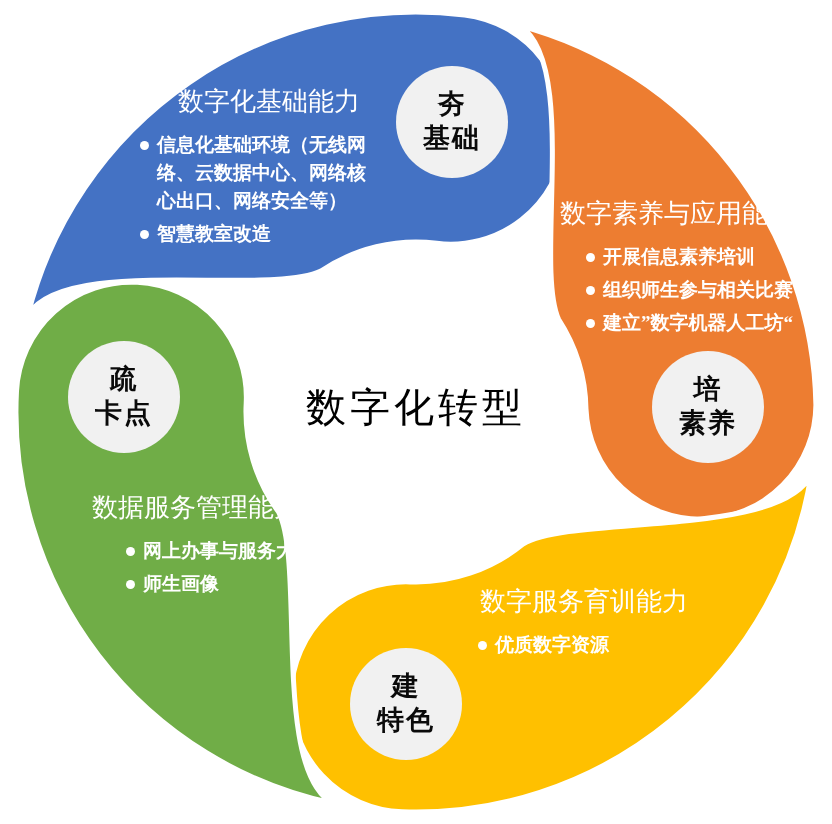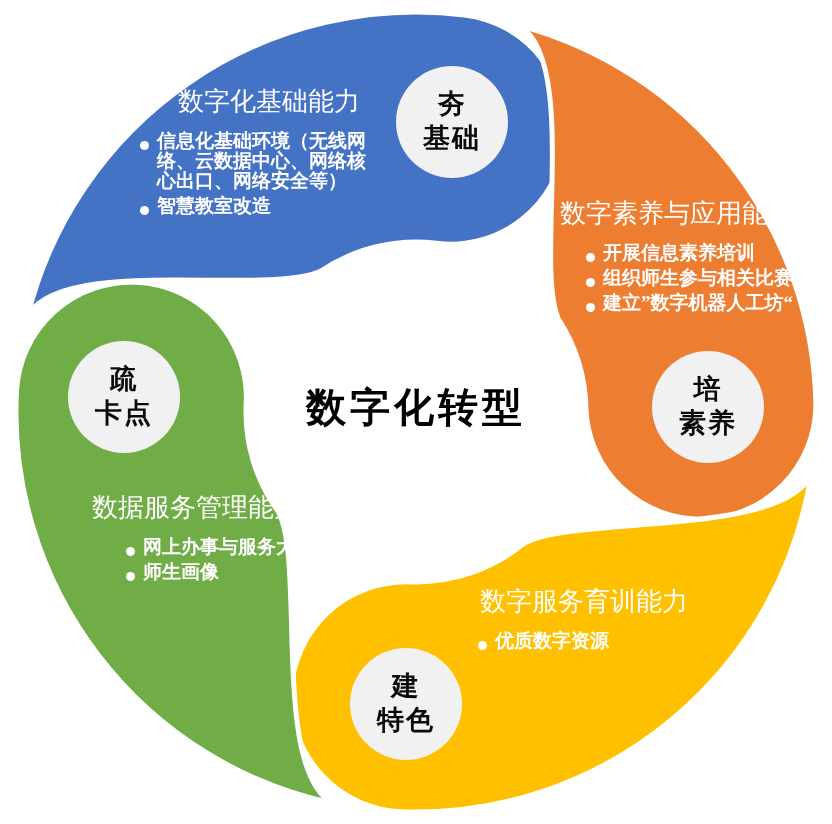--- a/index.html
+++ b/index.html
@@ -2,42 +2,42 @@
 <html><head>
 <meta charset="utf-8">
 <style>
   html,body{margin:0;padding:0;background:#ffffff;}
   body{font-family:"Liberation Sans","DejaVu Sans",sans-serif;}
   .stage{position:relative;width:832px;height:824px;background:#ffffff;overflow:hidden;}
   .stage svg{position:absolute;left:0;top:0;width:832px;height:824px;}
 
   .center-title{
     position:absolute;left:266px;top:380px;width:300px;
-    text-align:center;font-size:40px;font-weight:bold;color:#000;
+    text-align:center;font-size:40px;font-weight:normal;color:#000;
     letter-spacing:4px;
   }
 
   .badge{
     position:absolute;width:112px;height:112px;border-radius:50%;
     background:#f1f1f1;display:flex;flex-direction:column;
     align-items:center;justify-content:center;
     font-size:27px;font-weight:bold;line-height:1.25;color:#0a0a0a;
     letter-spacing:2px;
   }
   .badge-0{left:396px;top:66px;}
   .badge-1{left:652px;top:351px;}
   .badge-2{left:350px;top:648px;}
   .badge-3{left:68px;top:341px;}
 
   .block{position:absolute;color:#ffffff;}
   .seg-heading{margin:0 0 12px 0;font-size:26px;font-weight:normal;white-space:nowrap;}
   .bullets{margin:0;padding:0;list-style:none;}
   .bullet{display:flex;margin:0 0 5px 0;}
   .dot{flex:0 0 9px;width:9px;height:9px;border-radius:50%;background:#ffffff;margin:10px 8px 0 0;}
-  .btxt{font-size:19px;font-weight:bold;line-height:20px;}
+  .btxt{font-size:19px;font-weight:bold;line-height:28px;}
 
   .block-0{left:140px;top:84px;width:250px;}
   .block-0 .seg-heading{margin-left:38px;}
   .block-0 .bullets{width:232px;}
 
   .block-1{left:528px;top:196px;width:272px;margin-left:32px;}
   .block-1 .bullets{margin-left:26px;width:246px;font-family:Liberation Serif, serif;}
 
   .block-2{left:480px;top:584px;width:252px;}
   .block-2 .bullets{margin-left:-2px;width:246px;}

